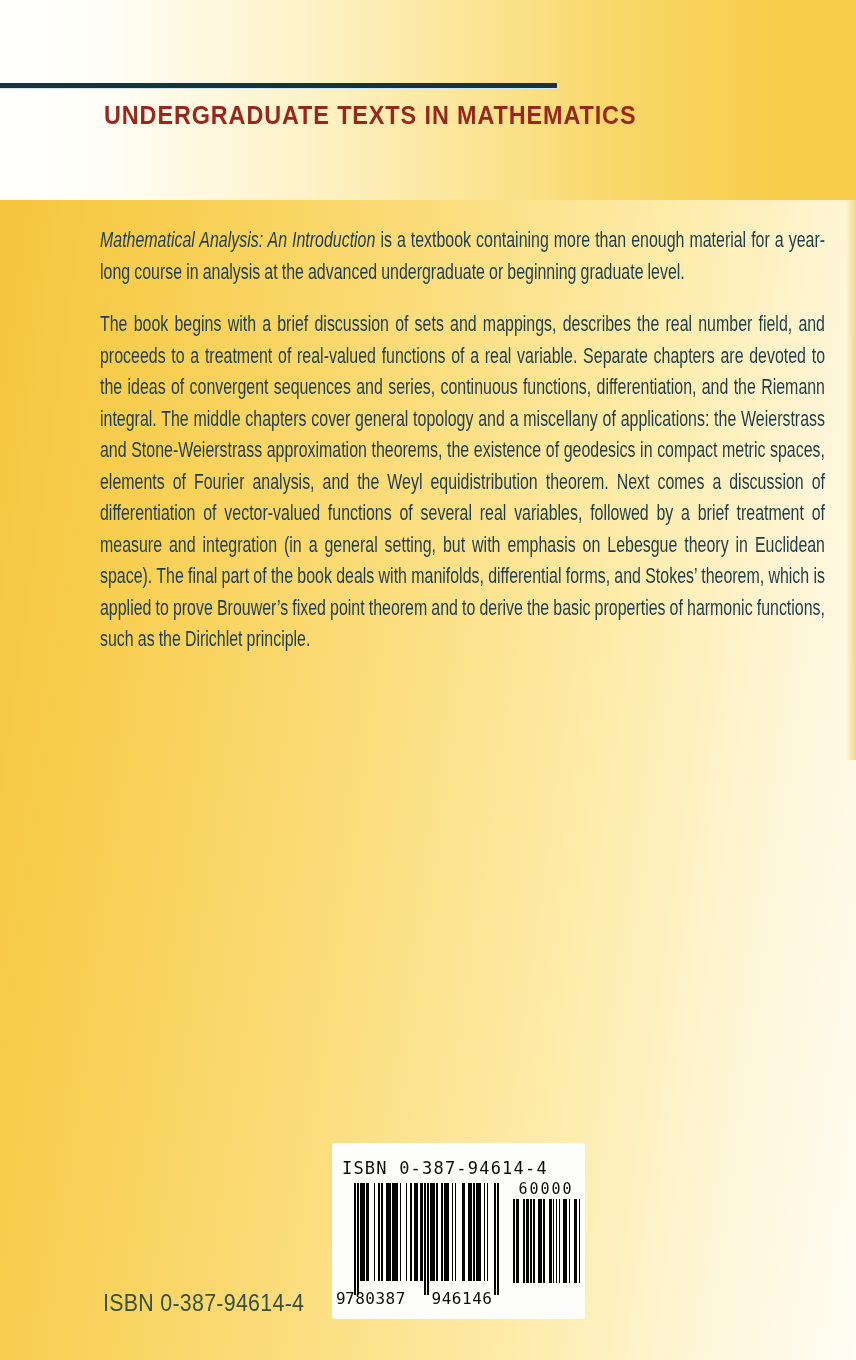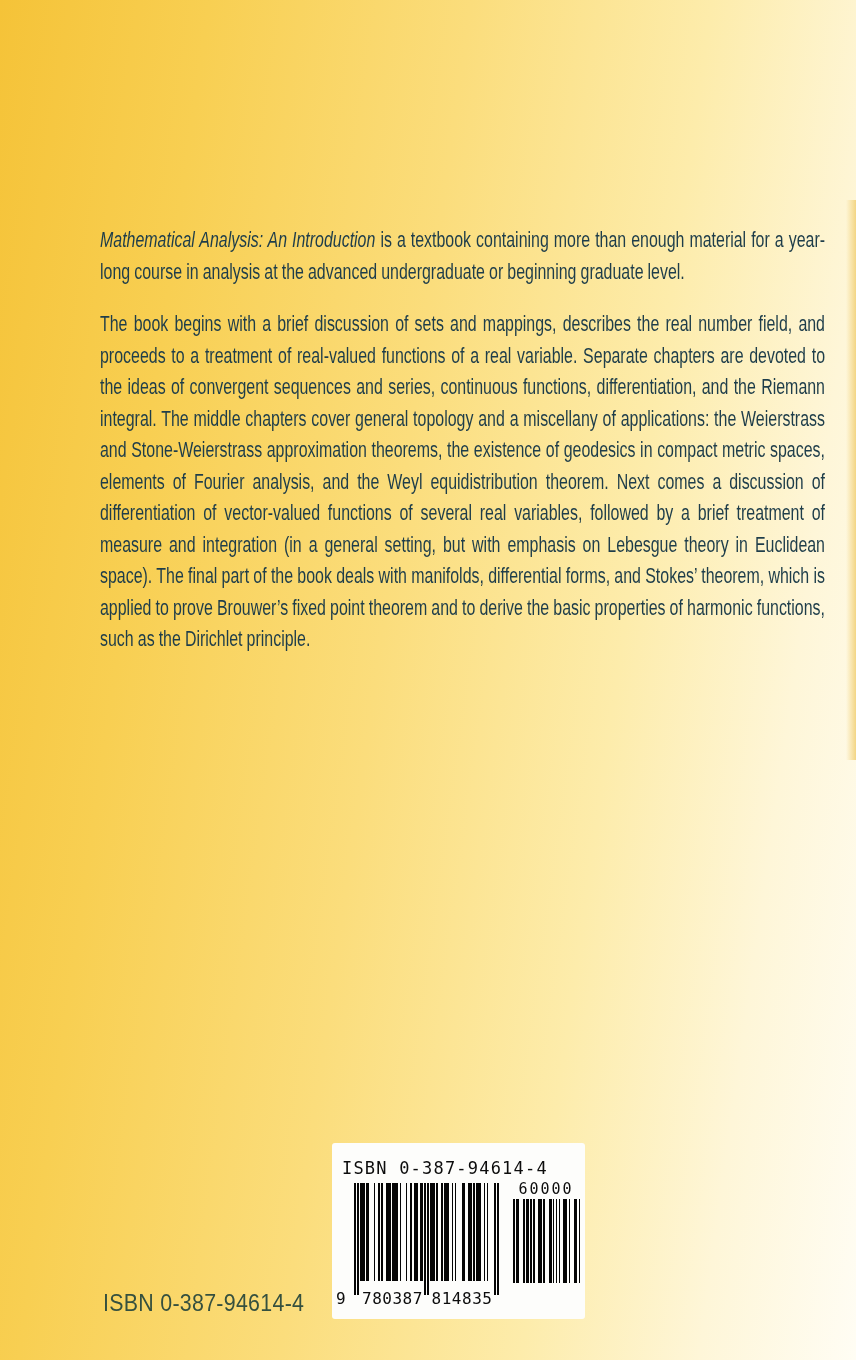--- a/index.html
+++ b/index.html
@@ -56,33 +56,37 @@
   }
   .bc-main  { position:absolute; left:22px;  top:40px; width:145px; height:98px; }
   .bc-supp  { position:absolute; left:180px; top:56px; width:68px;  height:84px; }
   .bar { position:absolute; top:0; height:100%; background:#050505; }
   .bar.tall { height:114%; }
   .bc-digit {
     position:absolute; top:146px; font-family:"DejaVu Sans Mono", monospace;
     font-size:16px; color:#0d0d0d;
   }
   .bc-d9 { left:4px; }
-  .bc-g1 { left:30px;  width:58px; text-align:center; letter-spacing:0.5px; }
+  .bc-g1 { left:13px;  width:58px; text-align:center; letter-spacing:0.5px; }
   .bc-g2 { left:98px;  width:64px; text-align:center; letter-spacing:0.5px; }
   .bc-supp-text {
     position:absolute; left:180px; top:37px; width:68px; text-align:center;
     font-family:"DejaVu Sans Mono", monospace; font-size:15px;
     letter-spacing:2px; color:#0d0d0d;
   }
 </style>
 </head>
 <body>
 
 <div class="cover">
 
+  <div class="top-band">
+    <div class="rule"></div>
+    <h1 class="series">UNDERGRADUATE TEXTS IN MATHEMATICS</h1>
+  </div>
 
   <div class="edge-shade"></div>
 
   <div class="copy">
     <p><em>Mathematical Analysis: An Introduction</em><span> is a textbook containing more than enough material for a year-long course in analysis at the advanced undergraduate or beginning graduate level.</span></p>
     <p>The book begins with a brief discussion of sets and mappings, describes the real number field, and proceeds to a treatment of real-valued functions of a real variable. Separate chapters are devoted to the ideas of convergent sequences and series, continuous functions, differentiation, and the Riemann integral. The middle chapters cover general topology and a miscellany of applications: the Weierstrass and Stone-Weierstrass approximation theorems, the existence of geodesics in compact metric spaces, elements of Fourier analysis, and the Weyl equidistribution theorem. Next comes a discussion of differentiation of vector-valued functions of several real variables, followed by a brief treatment of measure and integration (in a general setting, but with emphasis on Lebesgue theory in Euclidean space). The final part of the book deals with manifolds, differential forms, and Stokes’ theorem, which is applied to prove Brouwer’s fixed point theorem and to derive the basic properties of harmonic functions, such as the Dirichlet principle.</p>
   </div>
 
   <div class="footer-isbn">ISBN 0-387-94614-4</div>
 
@@ -115,21 +119,21 @@
         <div class="bar" style="left: 78.9474%; width: 2.10526%;"></div>
         <div class="bar" style="left: 82.1053%; width: 1.05263%;"></div>
         <div class="bar" style="left: 84.2105%; width: 3.15789%;"></div>
         <div class="bar" style="left: 89.4737%; width: 1.05263%;"></div>
         <div class="bar" style="left: 91.5789%; width: 1.05263%;"></div>
         <div class="bar tall" style="left: 96.8421%; width: 1.05263%;"></div>
         <div class="bar tall" style="left: 98.9474%; width: 1.05263%;"></div>
       </div>
     <span class="bc-digit bc-d9">9</span>
     <span class="bc-digit bc-g1">780387</span>
-    <span class="bc-digit bc-g2">814835</span>
+    <span class="bc-digit bc-g2">946146</span>
     <div class="bc-supp-text">60000</div>
     <div class="bc-supp">
         <div class="bar" style="left: 2.08333%; width: 2.08333%;"></div>
         <div class="bar" style="left: 6.25%; width: 4.16667%;"></div>
         <div class="bar" style="left: 16.6667%; width: 2.08333%;"></div>
         <div class="bar" style="left: 20.8333%; width: 4.16667%;"></div>
         <div class="bar" style="left: 27.0833%; width: 2.08333%;"></div>
         <div class="bar" style="left: 31.25%; width: 2.08333%;"></div>
         <div class="bar" style="left: 37.5%; width: 6.25%;"></div>
         <div class="bar" style="left: 45.8333%; width: 2.08333%;"></div>

